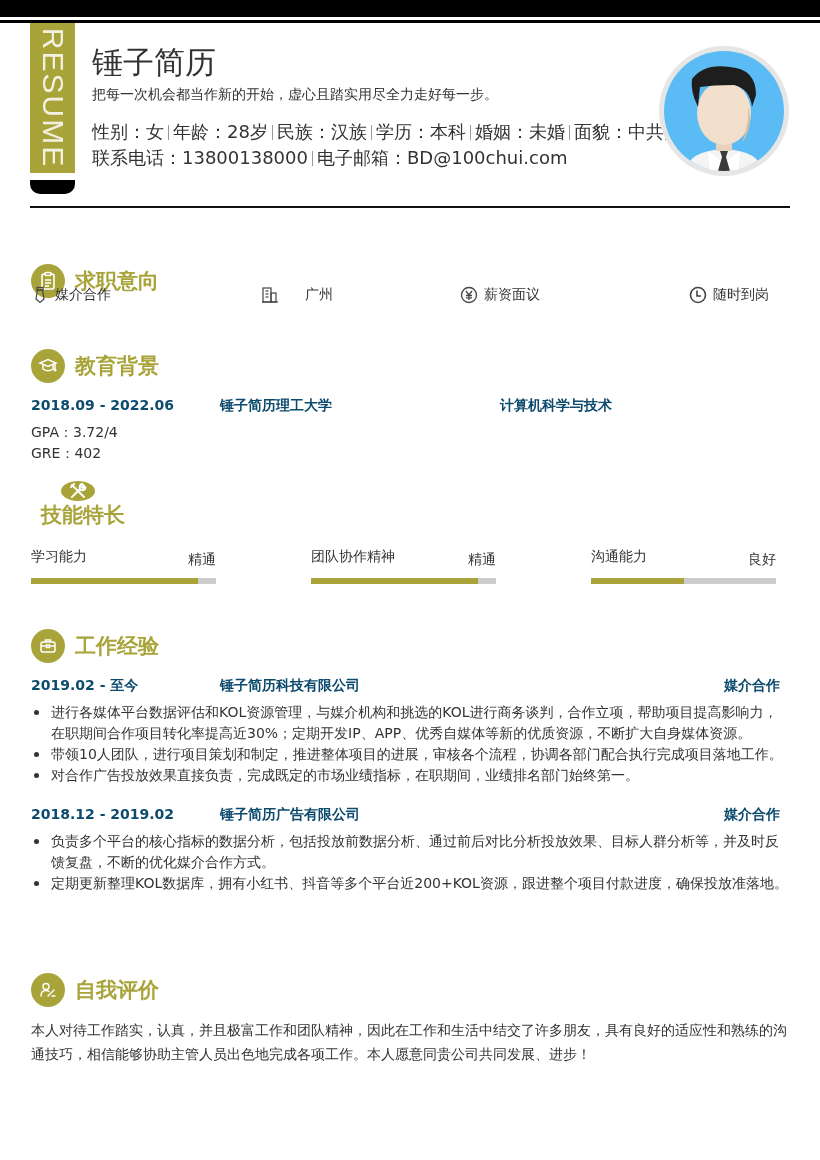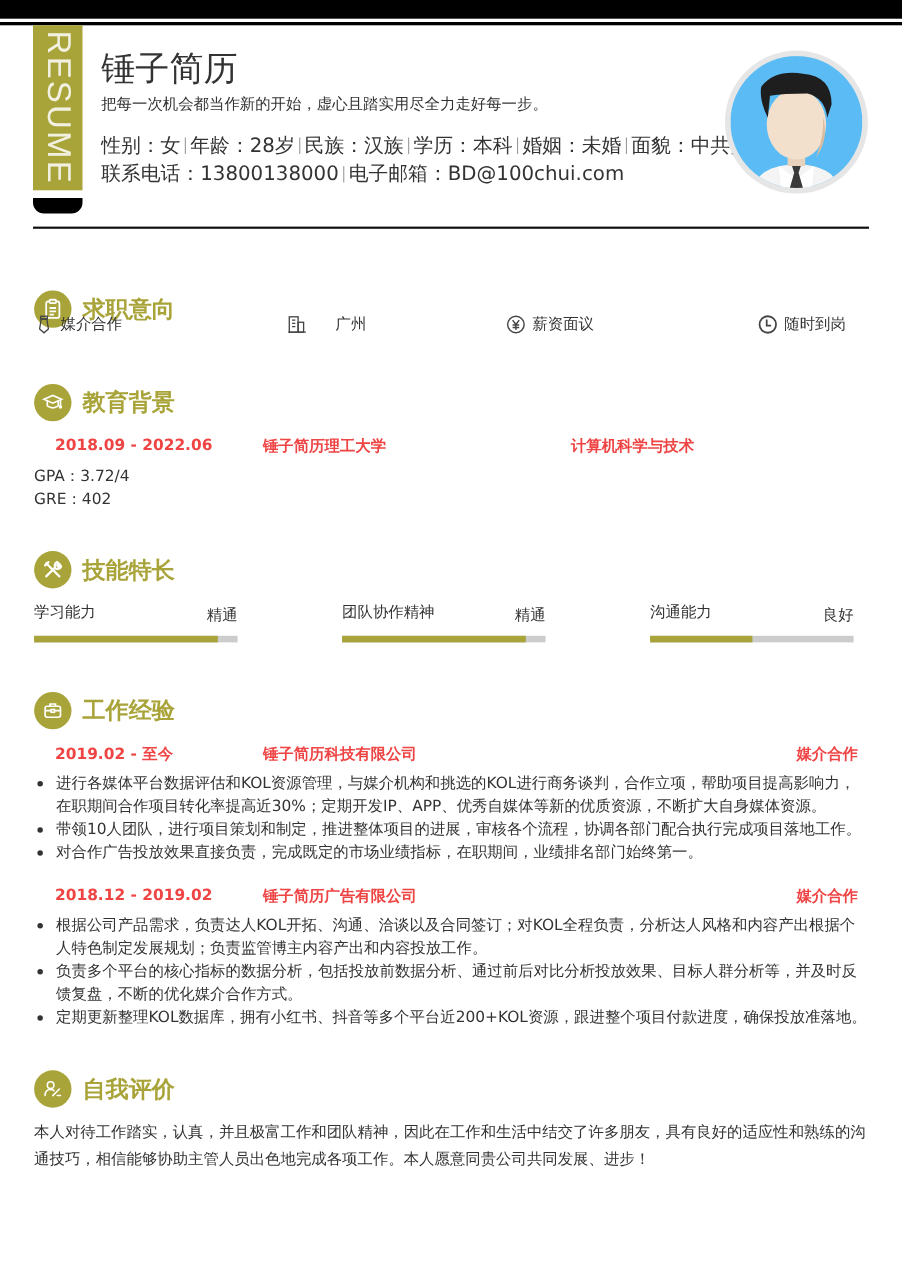--- a/index.html
+++ b/index.html
@@ -24,21 +24,21 @@
   .header-rule { position: absolute; left: 30px; top: 206px; width: 760px; height: 2px; background: #111; }
 
   .sec-head { position: absolute; left: 31px; height: 34px; display: flex; align-items: center; }
   .sec-icon { width: 34px; height: 34px; border-radius: 50%; background: #a9a43a; display: flex; align-items: center; justify-content: center; }
   .sec-icon svg { width: 20px; height: 20px; }
   .sec-title { margin-left: 10px; font-size: 21px; font-weight: bold; color: #a9a43a; }
 
   .intent-item { position: absolute; top: 286px; display: flex; align-items: center; font-size: 14px; color: #333; }
   .intent-item svg { width: 18px; height: 18px; margin-right: 6px; }
 
-  .row-bold { position: absolute; font-size: 14px; font-weight: bold; color: #ef4444; white-space: nowrap; margin-left: 19px; }
+  .row-bold { position: absolute; font-size: 14px; font-weight: bold; color: #0c4a6e; white-space: nowrap; }
   .plain { position: absolute; font-size: 14px; color: #333; white-space: nowrap; }
 
   .skill { position: absolute; top: 548px; width: 185px; }
   .skill .name { position: absolute; left: 0; top: 0; font-size: 14px; color: #333; white-space: nowrap; }
   .skill .level { position: absolute; right: 0; top: 3px; font-size: 14px; color: #333; }
   .skill .track { position: absolute; left: 0; top: 30px; width: 185px; height: 6px; background: #ccc; }
   .skill .fill { height: 6px; background: #a9a43a; }
 
   .bullets { position: absolute; left: 31px; width: 760px; list-style: none; }
   .bullets li { position: relative; padding-left: 20px; font-size: 14px; line-height: 21px; color: #333; }
@@ -145,21 +145,21 @@
       </svg>
   </div>
   <span class="sec-title">教育背景</span>
 </div>
 <div class="row-bold" style="left:31px; top:397px;">2018.09 - 2022.06</div>
 <div class="row-bold" style="left:220px; top:397px;">锤子简历理工大学</div>
 <div class="row-bold" style="left:500px; top:397px;">计算机科学与技术</div>
 <div class="plain" style="left:31px; top:424px;">GPA：3.72/4</div>
 <div class="plain" style="left:31px; top:445px;">GRE：402</div>
 
-<div class="sec-head" style="top:501px;">
+<div class="sec-head" style="top:481px;flex-direction:column;">
   <div class="sec-icon">
     <svg viewBox="0 0 20 20" fill="none" stroke="#fff" stroke-width="2" stroke-linecap="round">
         <path d="M4 16 L12 8"></path>
         <path d="M12 8 Q11 4 14 3 L15.5 4.5 L14 6 L15 7 L16.5 5.5 L17.5 7 Q16.5 10 12.5 9"></path>
         <path d="M4 4 L16 16"></path>
         <path d="M3 6 L6 3"></path>
       </svg>
   </div>
   <span class="sec-title">技能特长</span>
 </div>
@@ -204,21 +204,20 @@
 <ul class="bullets" style="top:702px;">
   <li>进行各媒体平台数据评估和KOL资源管理，与媒介机构和挑选的KOL进行商务谈判，合作立项，帮助项目提高影响力，在职期间合作项目转化率提高近30%；定期开发IP、APP、优秀自媒体等新的优质资源，不断扩大自身媒体资源。</li>
   <li>带领10人团队，进行项目策划和制定，推进整体项目的进展，审核各个流程，协调各部门配合执行完成项目落地工作。</li>
   <li>对合作广告投放效果直接负责，完成既定的市场业绩指标，在职期间，业绩排名部门始终第一。</li>
 </ul>
 
 <div class="row-bold" style="left:31px; top:806px;">2018.12 - 2019.02</div>
 <div class="row-bold" style="left:220px; top:806px;">锤子简历广告有限公司</div>
 <div class="row-bold" style="right:40px; top:806px;">媒介合作</div>
 <ul class="bullets" style="top:831px;">
-  <li>根据公司产品需求，负责达人KOL开拓、沟通、洽谈以及合同签订；对KOL全程负责，分析达人风格和内容产出根据个人特色制定发展规划；负责监管博主内容产出和内容投放工作。</li>
   <li>负责多个平台的核心指标的数据分析，包括投放前数据分析、通过前后对比分析投放效果、目标人群分析等，并及时反馈复盘，不断的优化媒介合作方式。</li>
   <li>定期更新整理KOL数据库，拥有小红书、抖音等多个平台近200+KOL资源，跟进整个项目付款进度，确保投放准落地。</li>
 </ul>
 
 <div class="sec-head" style="top:973px;">
   <div class="sec-icon">
     <svg viewBox="0 0 20 20" fill="none" stroke="#fff" stroke-width="1.4" stroke-linecap="round">
         <circle cx="8" cy="6.5" r="3"></circle>
         <path d="M3 16 Q3 10.5 8 10.5 Q10 10.5 11 11.5"></path>
         <path d="M10 16 L16 10 M14 16 L17 16"></path>

